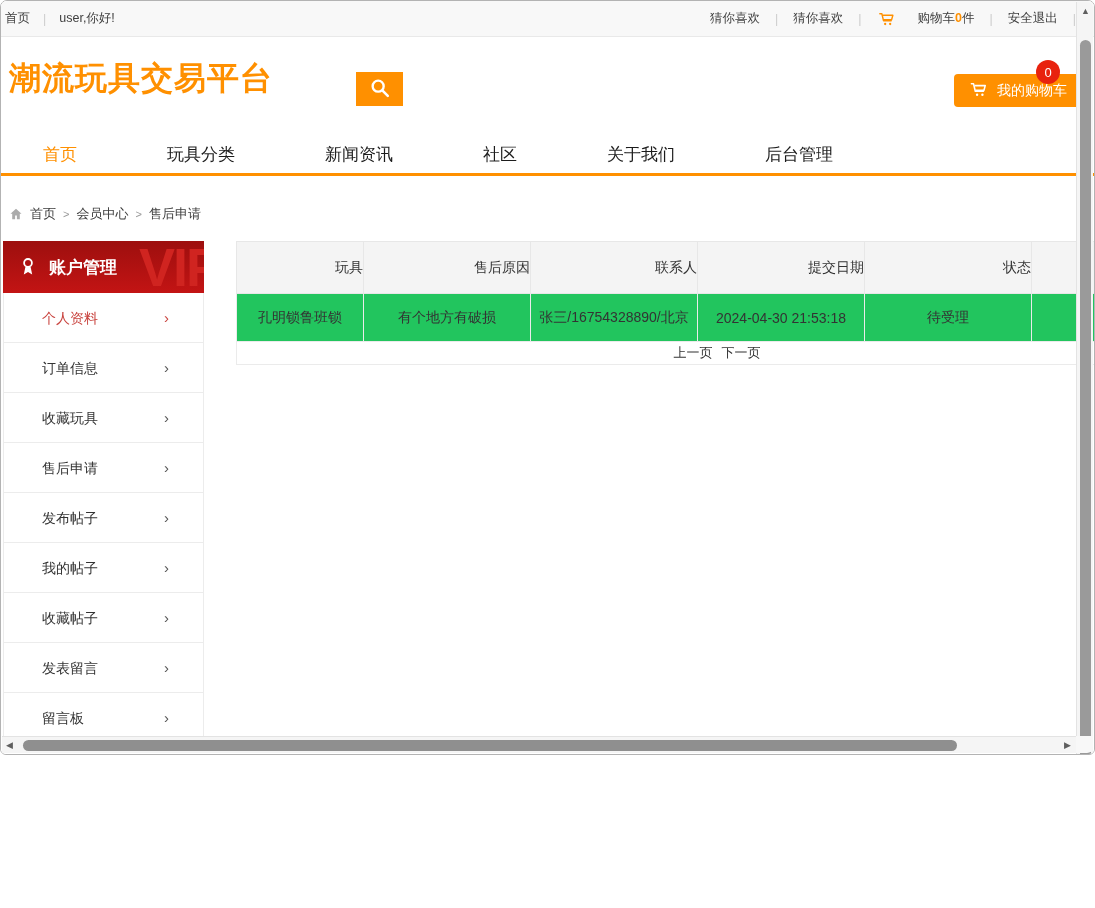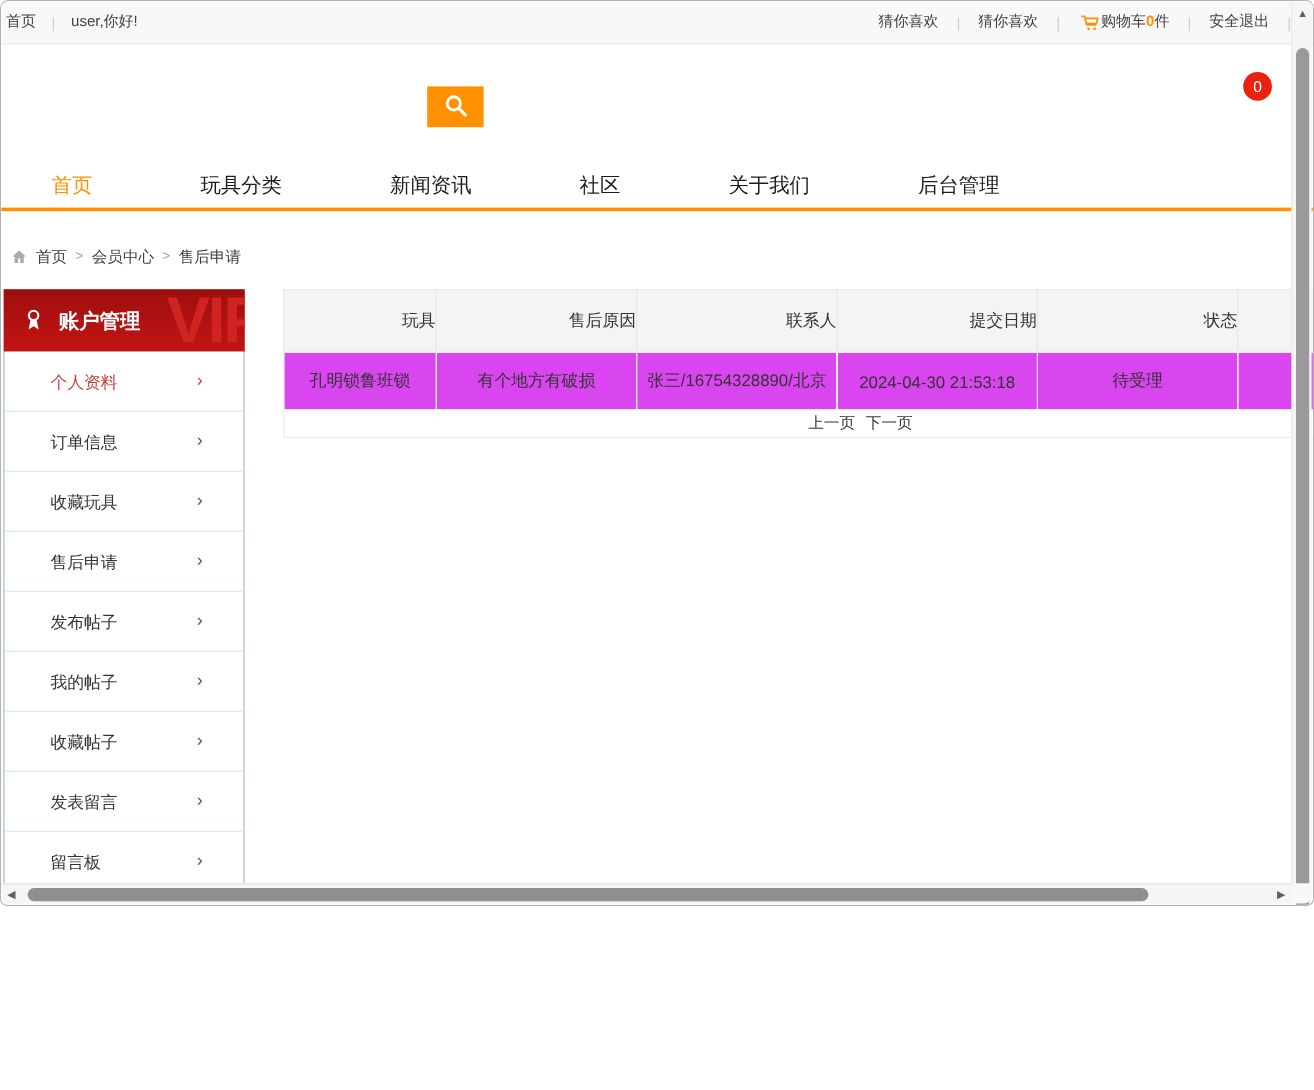--- a/index.html
+++ b/index.html
@@ -11,21 +11,21 @@
   }
   .page { position:absolute; top:0; left:0; width:1200px; height:890px; background:#fff; }
 
   
   .topbar { position:absolute; top:0; left:0; width:1200px; height:36px;
     background:#f8f8f8; border-bottom:1px solid #e9e9e9; font-size:12.5px; color:#404040; }
   .topbar-left { position:absolute; left:4px; top:0; height:35px; display:flex; align-items:center; gap:13px; }
   .topbar-right { position:absolute; right:125px; top:0; height:35px; display:flex; align-items:center; gap:15px; }
   .tb-divider { color:#ccc; }
   .tb-link { cursor:pointer; }
-  .tb-cart { display:flex; align-items:flex-end; gap:0; cursor:pointer; }
+  .tb-cart { display:flex; align-items:flex-end; gap:22px; cursor:pointer; }
   .tb-cart-icon { color:#ff9000; display:flex; }
   .tb-cart-count { color:#ff9000; font-weight:bold; }
 
   
   .logo { position:absolute; left:8px; top:56px; font-size:32px; font-weight:bold;
     color:#ff9000; letter-spacing:1px; cursor:pointer; }
   .searchbox { position:absolute; left:355px; top:71px; display:flex; height:34px; }
   .search-input { width:310px; height:34px; border:2px solid #ff9000; padding:0 10px;
     font-size:14px; outline:none; color:#333; font-family:inherit; }
   .search-input::placeholder { color:#9a9a9a; }
@@ -68,21 +68,21 @@
   .sidebar-item:last-child { border-bottom:1px solid #ececec; }
   .sidebar-item .chev { position:absolute; right:34px; top:0; color:#555; font-size:15px; }
   .sidebar-item.active { color:#c9443f; }
   .sidebar-item.active .chev { color:#c9443f; }
 
   
   .table-wrap { position:absolute; top:240px; left:235px; width:962px; }
   table { width:100%; border-collapse:collapse; font-size:14px; color:#333; table-layout:fixed; }
   th { height:52px; background:#f4f4f4; font-weight:normal; text-align:right;
     border:1px solid #e7e7e7; }
-  td { height:48px; text-align:center; border:1px solid #ebebeb; background:#d946ef;
+  td { height:48px; text-align:center; border:1px solid #ebebeb; background:#22c55e;
     overflow:hidden; white-space:nowrap; }
   .pagination { height:23px; display:flex; justify-content:center; align-items:center; gap:9px;
     font-size:13px; color:#333; border:1px solid #ebebeb; border-top:none; background:#fff; }
   .page-link { cursor:pointer; }
 
   
   .vscroll { position:absolute; top:1px; right:1px; width:17px; height:889px;
     background:#f5f5f5; border-left:1px solid #e3e3e3; z-index:10; border-radius:0 6px 0 0; }
   .vthumb { position:absolute; left:3px; top:38px; width:11px; height:782px;
     background:#9a9a9a; border-radius:6px; cursor:pointer; }
@@ -125,29 +125,41 @@
               </svg>
           </span>
           <span><span>购物车</span><span class="tb-cart-count">0</span><span>件</span></span>
         </span>
         <span class="tb-divider">|</span>
         <span class="tb-link">安全退出</span>
         <span class="tb-divider">|</span>
       </div>
     </div>
 
+    <div class="logo">潮流玩具交易平台</div>
     <div class="searchbox">
       <button class="search-btn">
         <span>
           <svg width="22" height="22" viewBox="0 0 24 24">
               <circle cx="10" cy="10" r="6" fill="none" stroke="#fff" stroke-width="2.6"></circle>
               <line x1="14.8" y1="14.8" x2="20.5" y2="20.5" stroke="#fff" stroke-width="2.8" stroke-linecap="round"></line>
             </svg>
         </span>
       </button>
+    </div>
+    <div class="cart-btn">
+      <span>
+        <svg width="21" height="17" viewBox="0 0 24 24">
+            <path d="M2 4h3l2.5 10.5h11.5" fill="none" stroke="#fff" stroke-width="2.2" stroke-linecap="round" stroke-linejoin="round"></path>
+            <path d="M6.2 6.5h15.3l-1.8 6.5H7.8" fill="none" stroke="#fff" stroke-width="2.2" stroke-linejoin="round"></path>
+            <circle cx="10" cy="19.5" r="1.7" fill="#fff"></circle>
+            <circle cx="17.5" cy="19.5" r="1.7" fill="#fff"></circle>
+          </svg>
+      </span>
+      <span>我的购物车</span>
     </div>
     <div class="cart-badge">0</div>
 
     <div class="nav">
       <span class="nav-item active">首页</span>
       <span class="nav-item">玩具分类</span>
       <span class="nav-item">新闻资讯</span>
       <span class="nav-item">社区</span>
       <span class="nav-item">关于我们</span>
       <span class="nav-item">后台管理</span>

